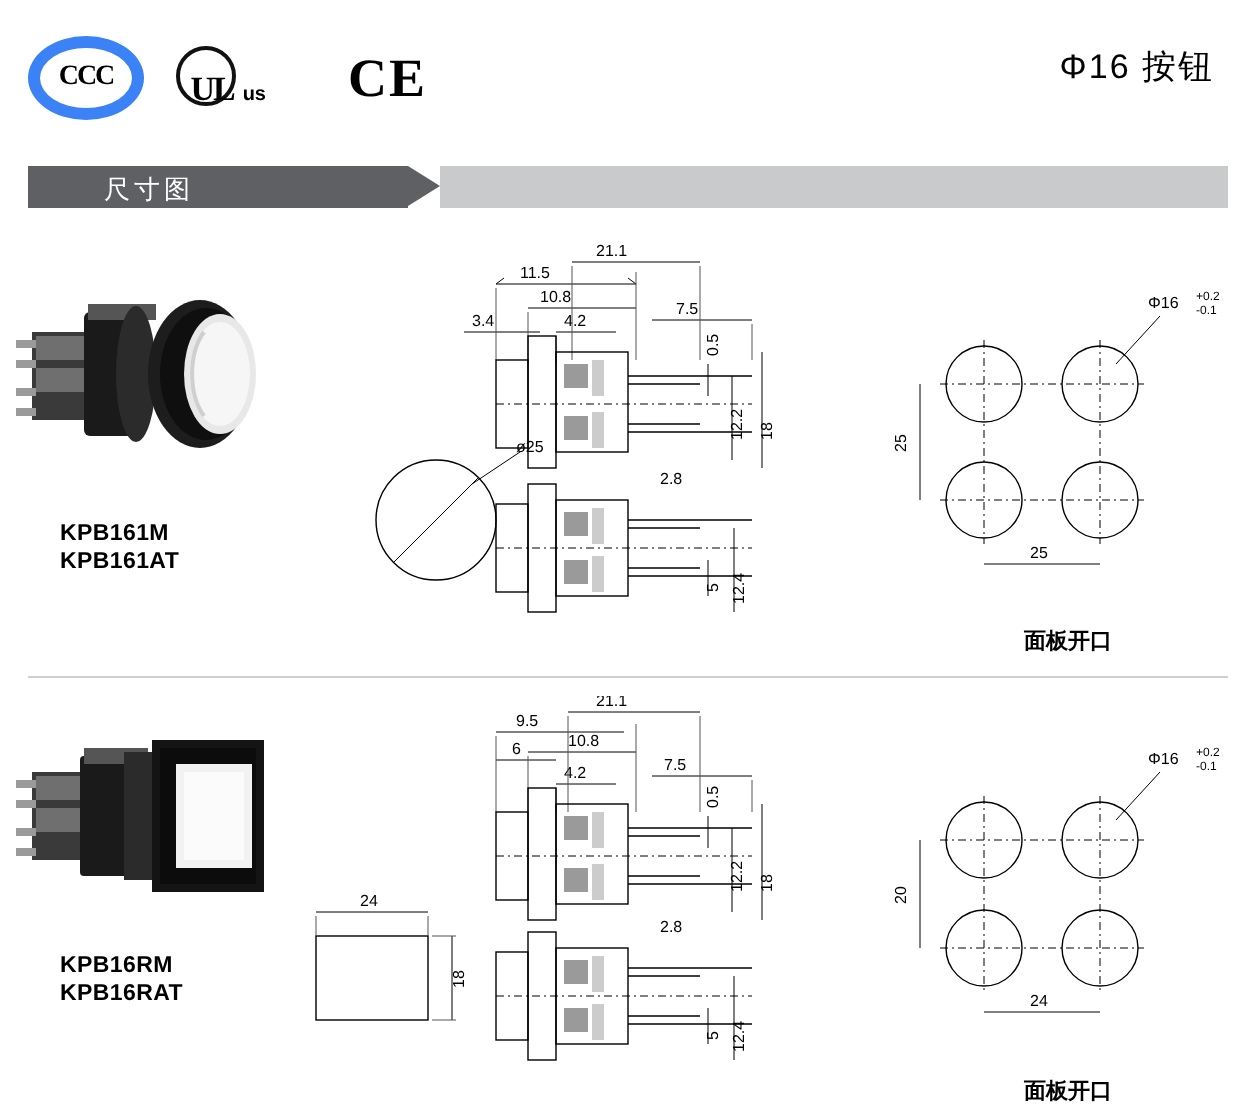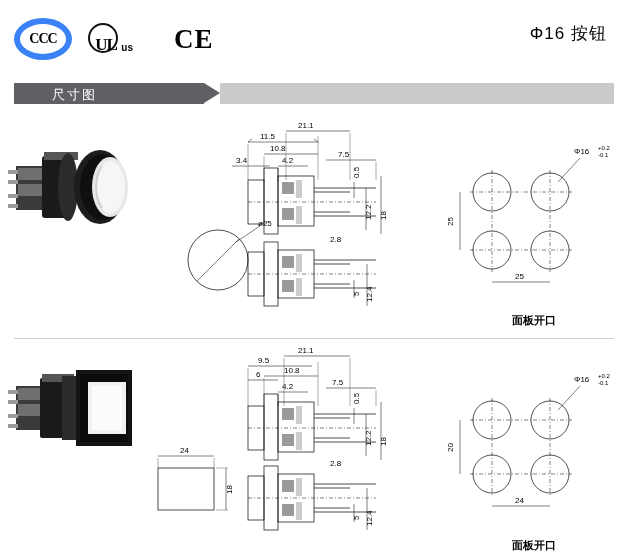--- a/index.html
+++ b/index.html
@@ -210,20 +210,24 @@
       <ellipse cx="60" cy="49" rx="10" ry="34" fill="#2b2b2b"></ellipse>
 
       <ellipse cx="92" cy="49" rx="26" ry="37" fill="#1d1d1d"></ellipse>
       <ellipse cx="95" cy="49" rx="23" ry="33" fill="#0f0f0f"></ellipse>
 
       <ellipse cx="102" cy="49" rx="18" ry="30" fill="#e8e8e8"></ellipse>
       <ellipse cx="102" cy="49" rx="15" ry="26" fill="#f6f6f6"></ellipse>
       <path d="M94 28 A16 27 0 0 0 94 70" stroke="#cfcfcf" stroke-width="2" fill="none"></path>
     </svg>
 
+    <div class="part-label" style="left:30px; top:142px">
+      <div>KPB161M</div>
+      <div>KPB161AT</div>
+    </div>
 
     <svg width="110" height="90" style="position:absolute;left:178px;top:100px">
       <circle cx="40" cy="42" r="30" class="ln"></circle>
       <line x1="19" y1="63" x2="61" y2="21" class="dim"></line>
       <line x1="58" y1="24" x2="82" y2="8" class="dim"></line>
       <text class="txt" x="80" y="8">ø25</text>
     </svg>
 
     <svg width="190" height="200" style="position:absolute;left:226px;top:2px">
 
@@ -337,20 +341,24 @@
       <rect x="34" y="14" width="32" height="8" fill="#555"></rect>
       <rect x="54" y="16" width="18" height="64" fill="#2b2b2b"></rect>
 
       <rect x="68" y="10" width="56" height="76" fill="#141414"></rect>
       <rect x="72" y="14" width="48" height="68" fill="#0c0c0c"></rect>
 
       <rect x="80" y="22" width="38" height="52" fill="#f2f2f2"></rect>
       <rect x="84" y="26" width="30" height="44" fill="#fbfbfb"></rect>
     </svg>
 
+    <div class="part-label" style="left:30px; top:128px">
+      <div>KPB16RM</div>
+      <div>KPB16RAT</div>
+    </div>
 
     <svg width="120" height="110" style="position:absolute;left:132px;top:82px">
       <rect x="26" y="38" width="56" height="42" class="ln"></rect>
       <line x1="26" y1="26" x2="82" y2="26" class="dim"></line>
       <text class="txt" x="48" y="23">24</text>
       <line x1="94" y1="38" x2="94" y2="80" class="dim"></line>
       <text class="txt" x="100" y="64" transform="rotate(-90 100 64)">18</text>
       <line x1="26" y1="28" x2="26" y2="38" class="lnthin"></line>
       <line x1="82" y1="28" x2="82" y2="38" class="lnthin"></line>
       <line x1="84" y1="38" x2="96" y2="38" class="lnthin"></line>

